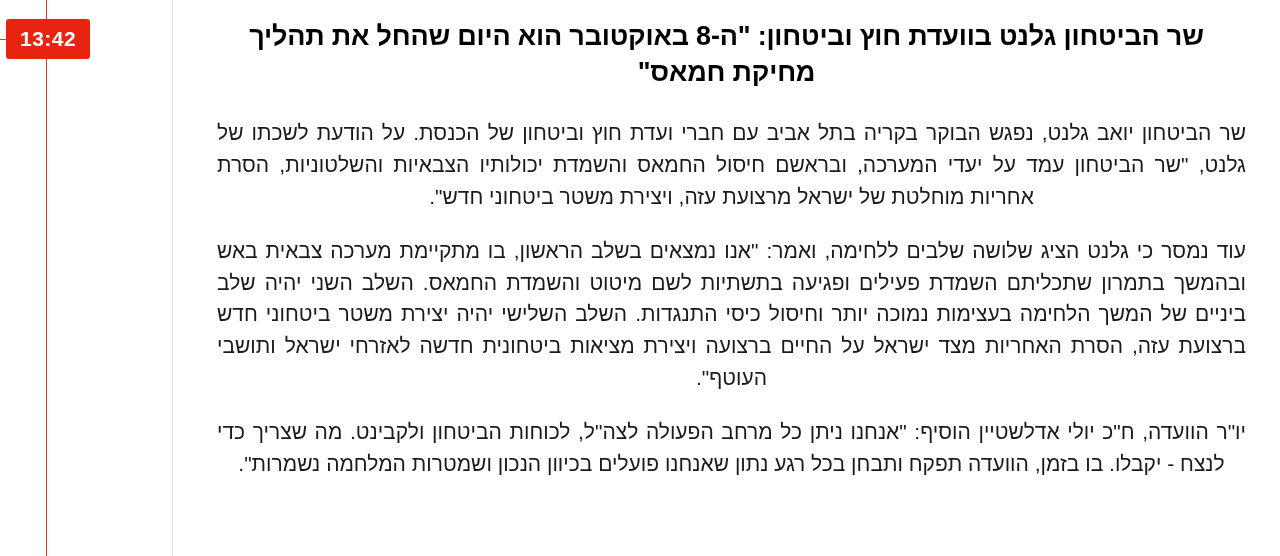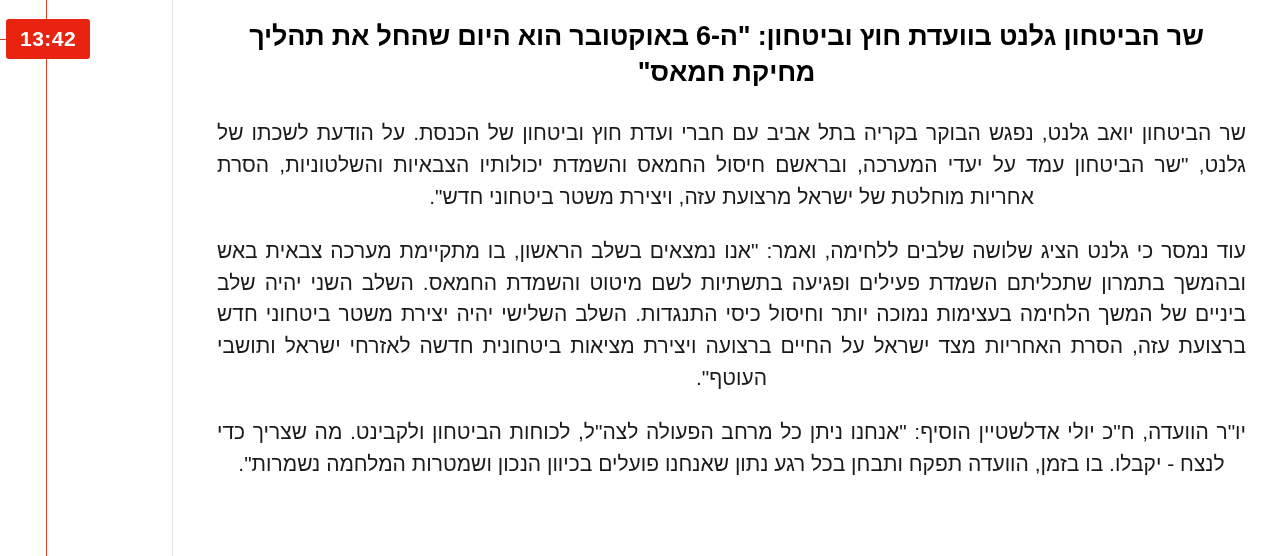--- a/index.html
+++ b/index.html
@@ -92,21 +92,21 @@
     direction: ltr;
     letter-spacing: 0.5px;
   }
 </style>
 </head>
 <body>
 
 <div class="page">
 
   <div class="article">
-    <h1 class="headline">שר הביטחון גלנט בוועדת חוץ וביטחון: "ה-6 באוקטובר הוא היום שהחל את תהליך מחיקת חמאס"</h1>
+    <h1 class="headline">שר הביטחון גלנט בוועדת חוץ וביטחון: "ה-8 באוקטובר הוא היום שהחל את תהליך מחיקת חמאס"</h1>
     <p class="para">שר הביטחון יואב גלנט, נפגש הבוקר בקריה בתל אביב עם חברי ועדת חוץ וביטחון של הכנסת. על הודעת לשכתו של גלנט, "שר הביטחון עמד על יעדי המערכה, ובראשם חיסול החמאס והשמדת יכולותיו הצבאיות והשלטוניות, הסרת אחריות מוחלטת של ישראל מרצועת עזה, ויצירת משטר ביטחוני חדש".</p>
     <p class="para">עוד נמסר כי גלנט הציג שלושה שלבים ללחימה, ואמר: "אנו נמצאים בשלב הראשון, בו מתקיימת מערכה צבאית באש ובהמשך בתמרון שתכליתם השמדת פעילים ופגיעה בתשתיות לשם מיטוט והשמדת החמאס. השלב השני יהיה שלב ביניים של המשך הלחימה בעצימות נמוכה יותר וחיסול כיסי התנגדות. השלב השלישי יהיה יצירת משטר ביטחוני חדש ברצועת עזה, הסרת האחריות מצד ישראל על החיים ברצועה ויצירת מציאות ביטחונית חדשה לאזרחי ישראל ותושבי העוטף".</p>
     <p class="para">יו"ר הוועדה, ח"כ יולי אדלשטיין הוסיף: "אנחנו ניתן כל מרחב הפעולה לצה"ל, לכוחות הביטחון ולקבינט. מה שצריך כדי לנצח - יקבלו. בו בזמן, הוועדה תפקח ותבחן בכל רגע נתון שאנחנו פועלים בכיוון הנכון ושמטרות המלחמה נשמרות".</p>
   </div>
 
   <div class="timeline">
     <div class="timeline-line"></div>
     <div class="timeline-connector"></div>
     <div class="time-badge">13:42</div>
   </div>

